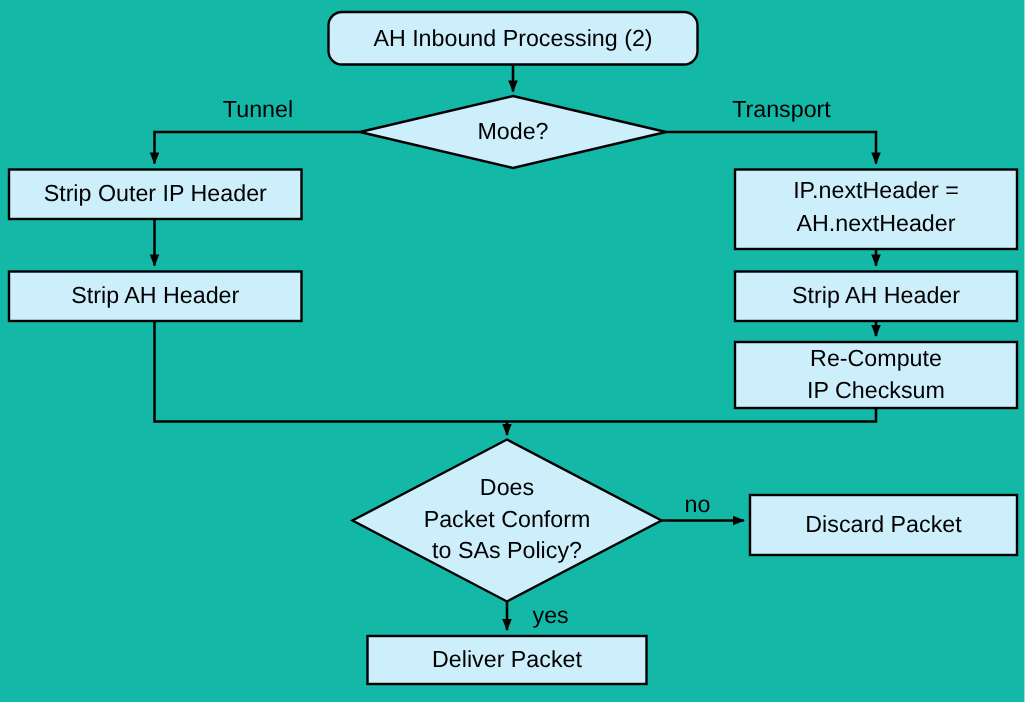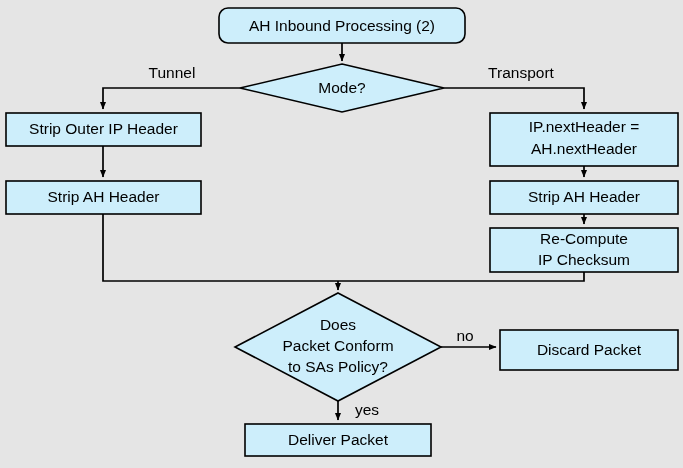--- a/index.html
+++ b/index.html
@@ -4,21 +4,21 @@
 <style>
   html, body {
     margin: 0;
     padding: 0;
     background: #ffffff;
   }
   #diagram-root {
     position: relative;
     width: 683px;
     height: 468px;
-    background: #e5e5e5;
+    background: #14b8a6;
     font-family: "Liberation Sans", sans-serif;
     overflow: hidden;
   }
   svg#flow {
     display: block;
     width: 683px;
     height: 468px;
   }
   .node-shape {
     fill: #cdeefb;

